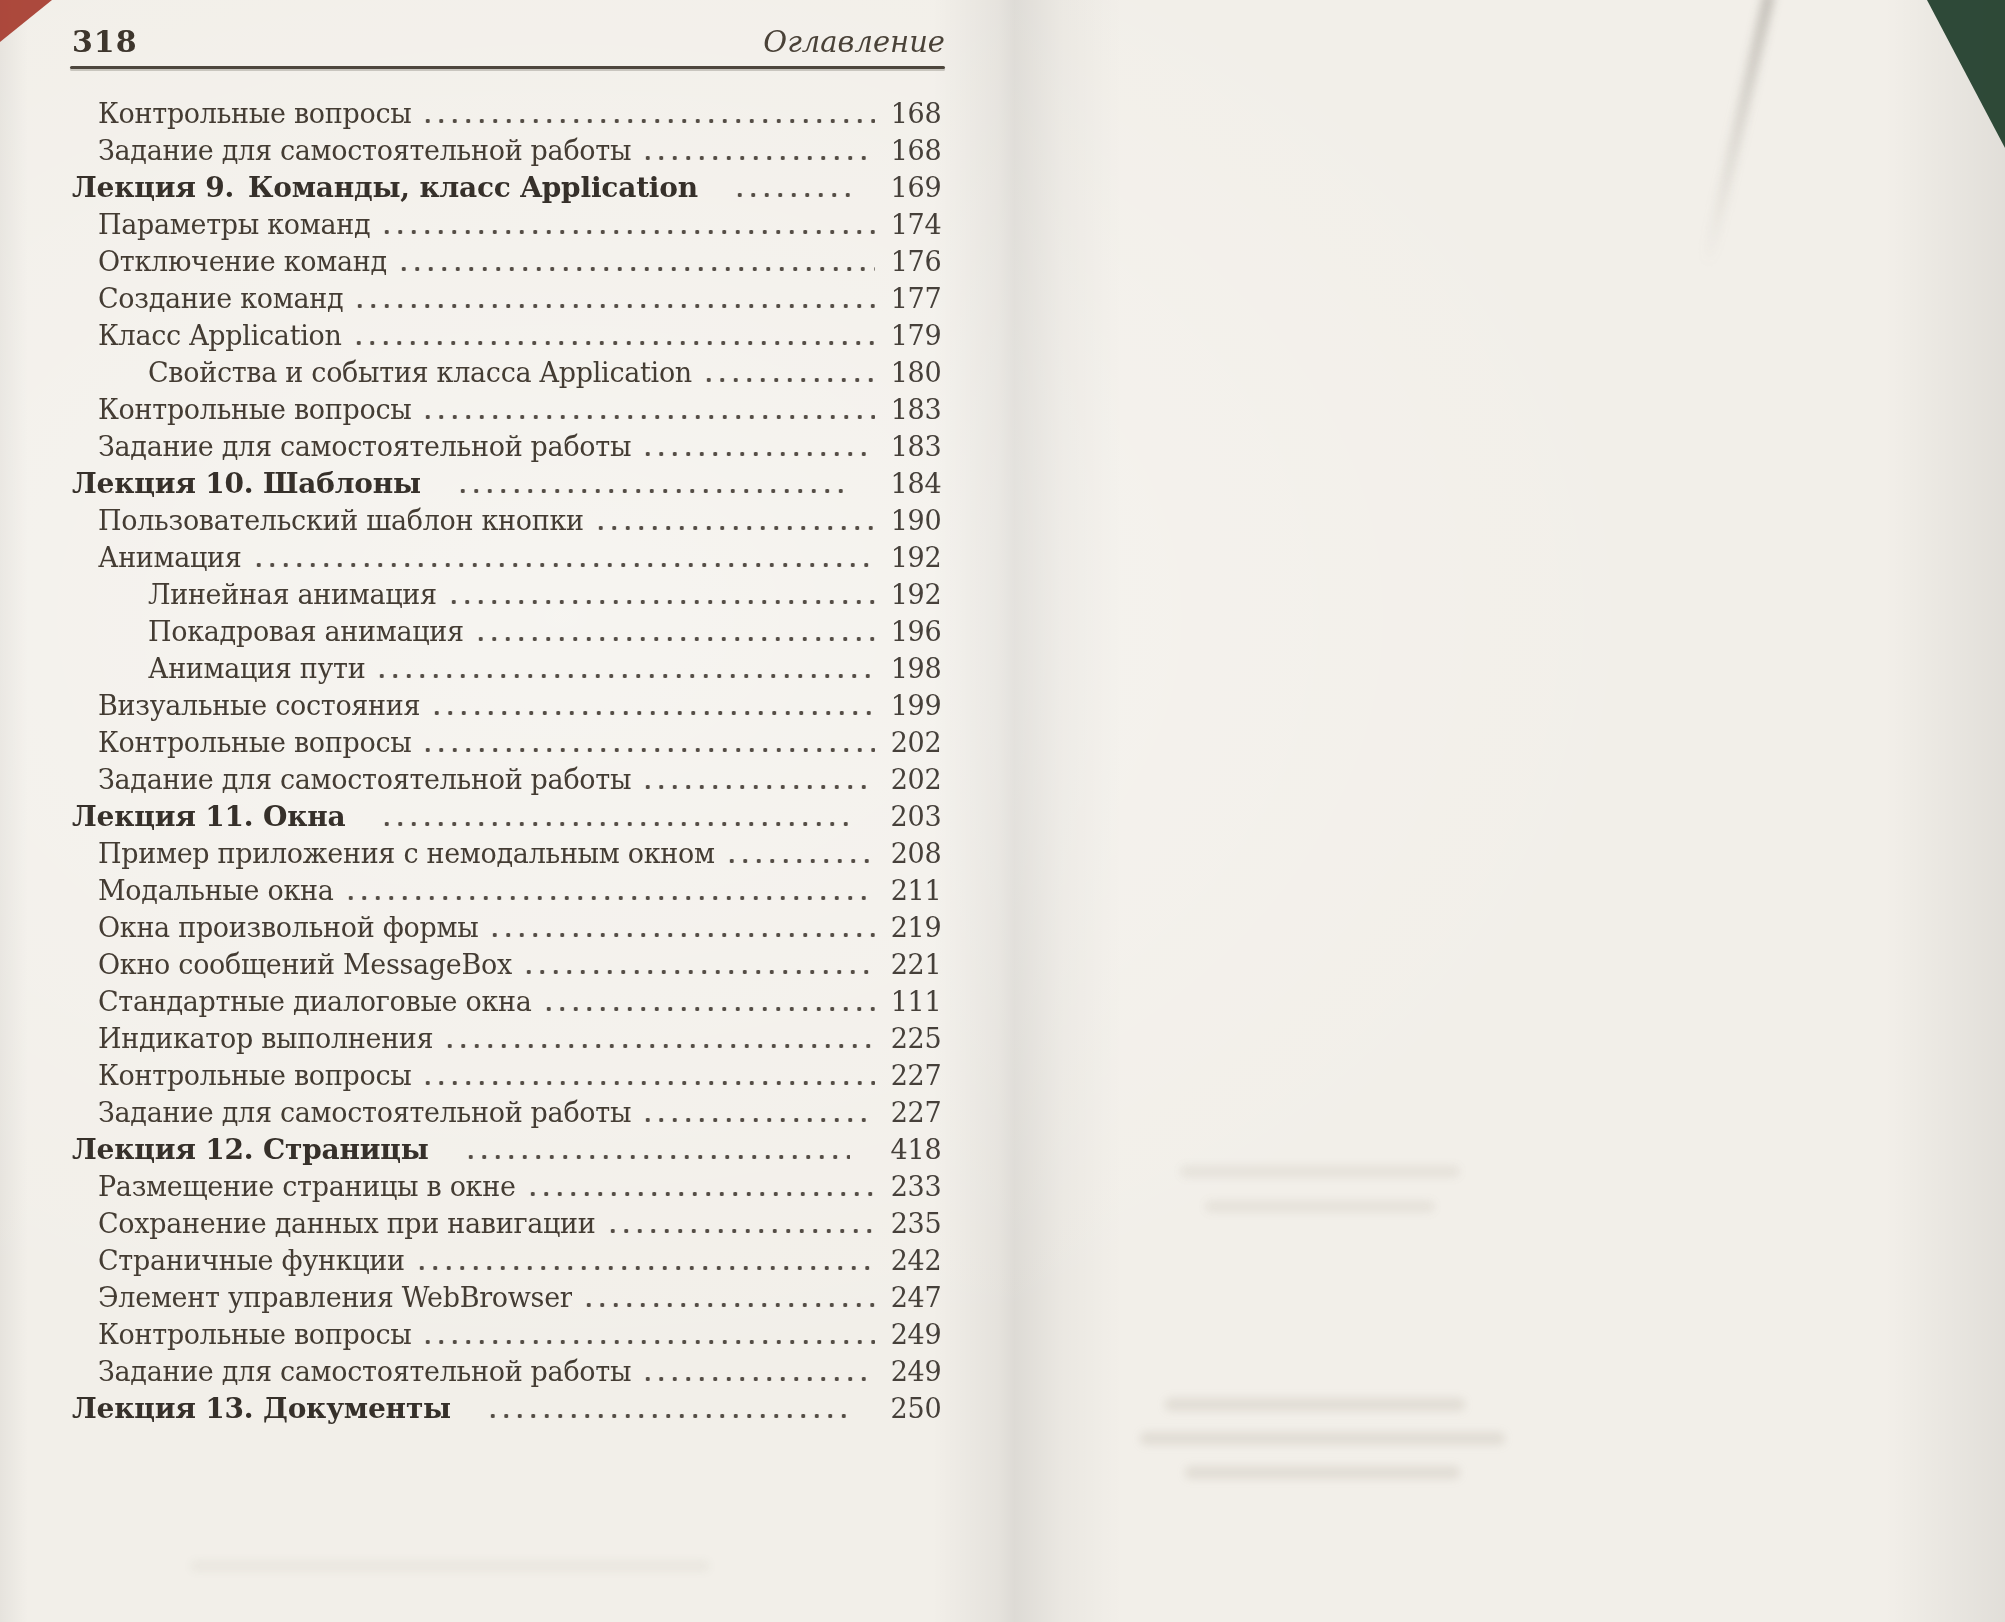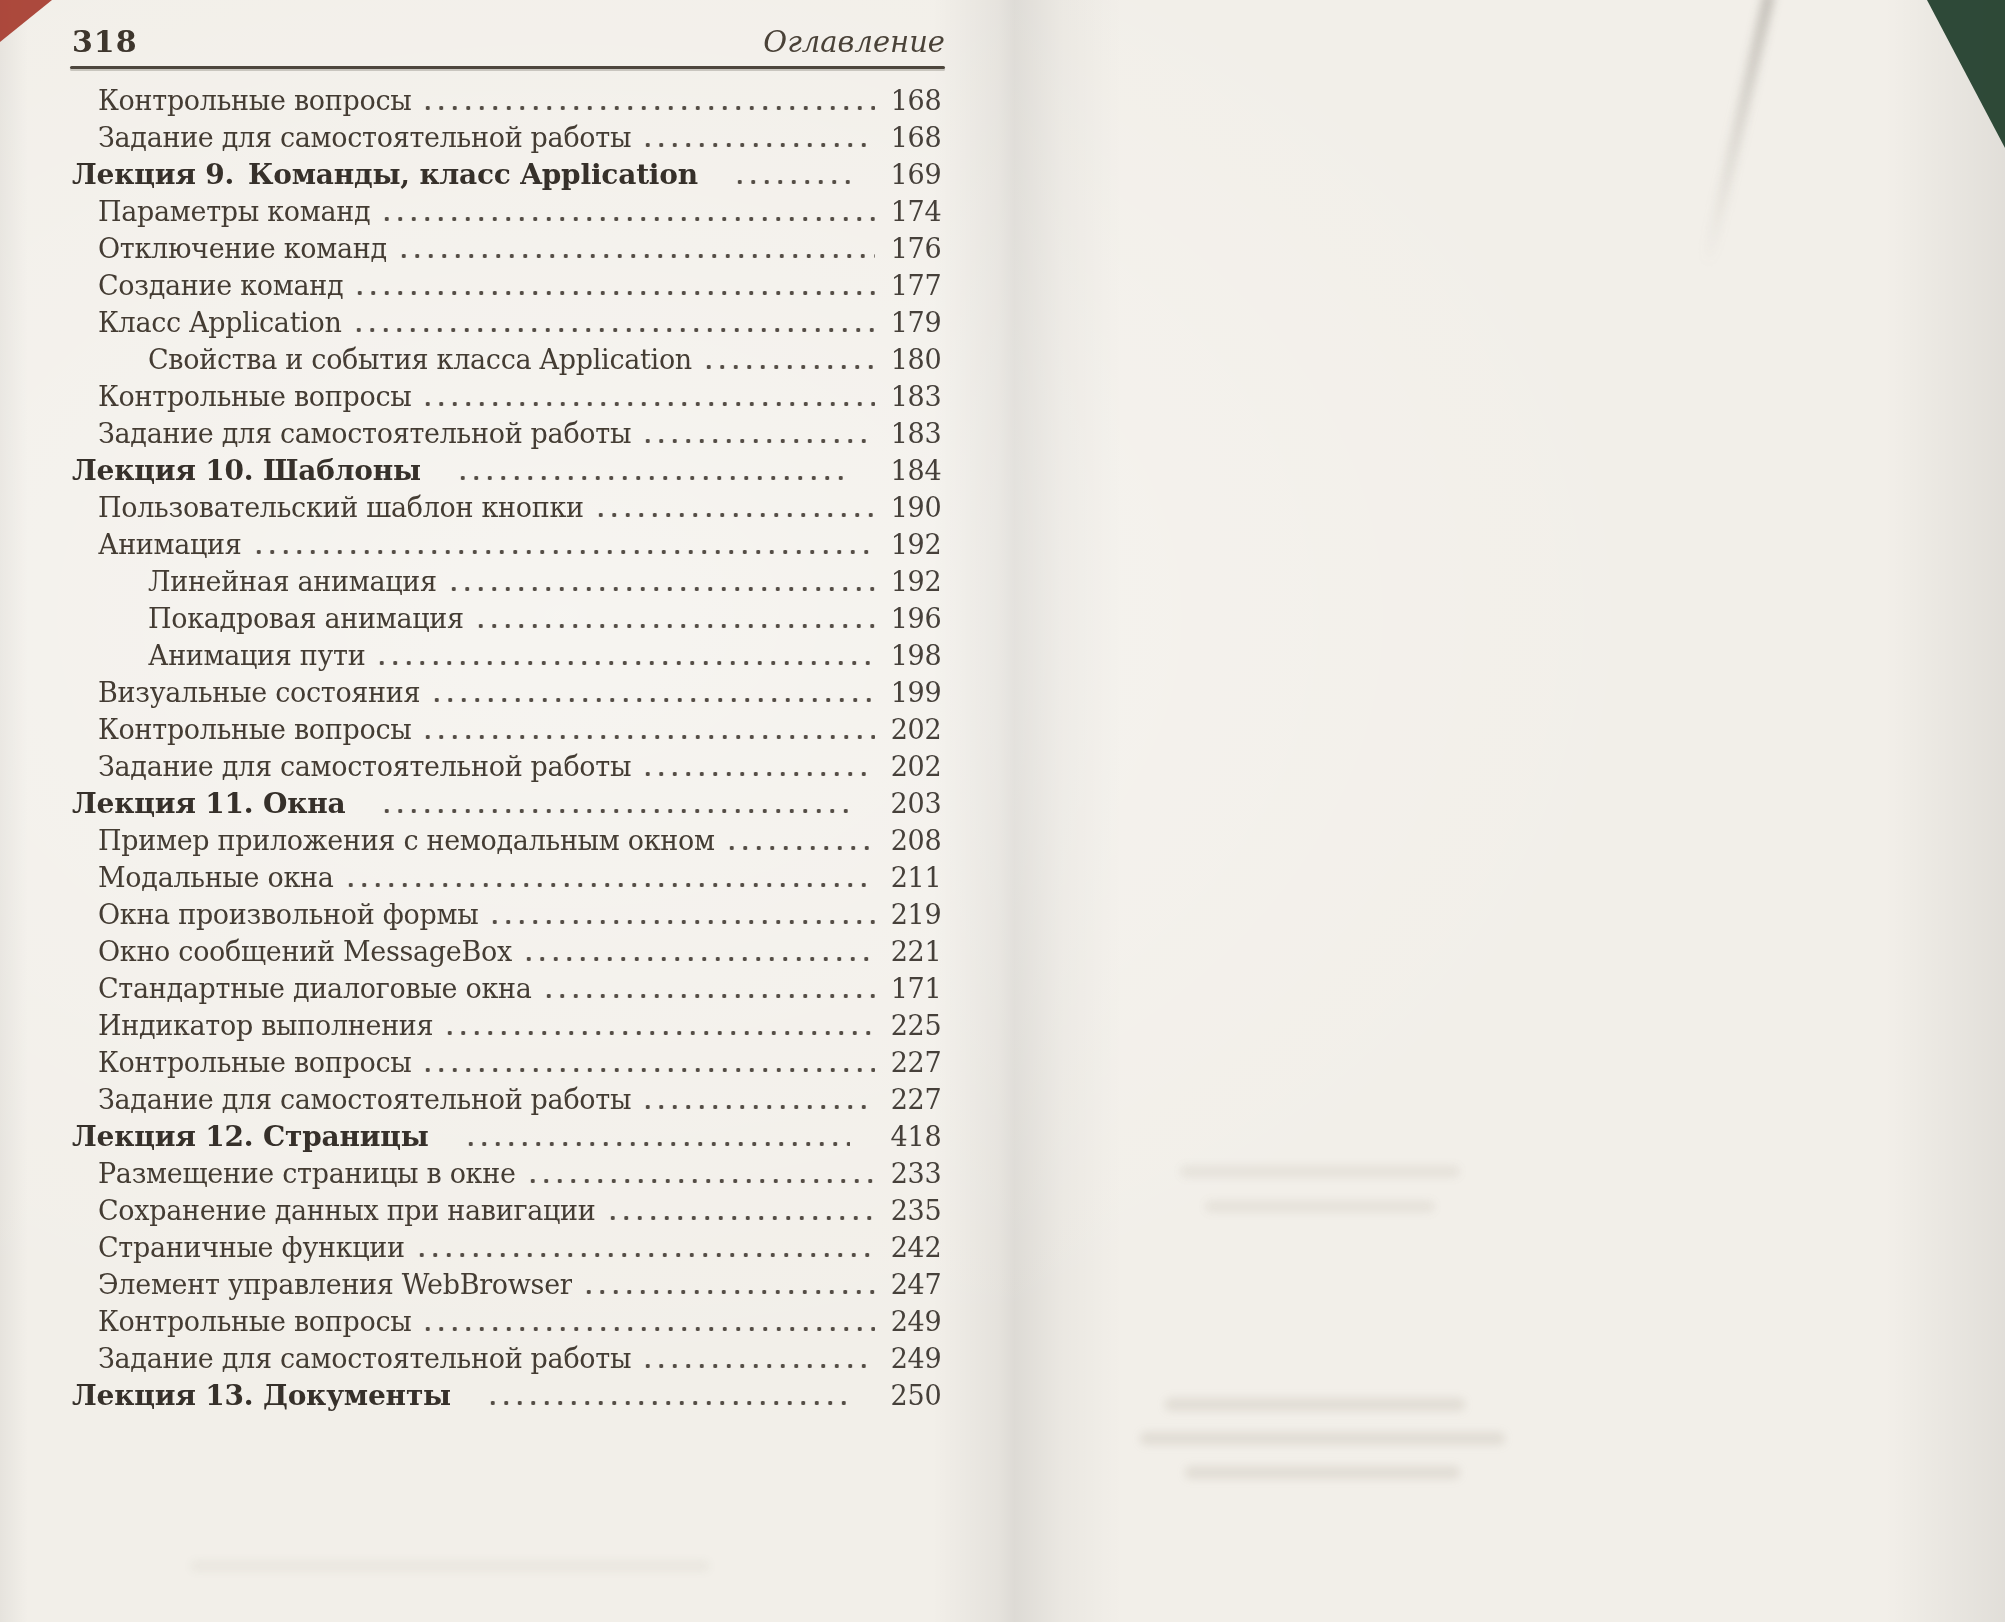--- a/index.html
+++ b/index.html
@@ -27,21 +27,21 @@
   
   .page-header{position:absolute;display:flex;justify-content:space-between;align-items:baseline;}
   .page-header.hl{left:72px;top:24px;width:873px;}
   .folio{font-size:30px;letter-spacing:1px;color:#3e362d;font-weight:bold;}
   .running-title{font-style:italic;font-size:29px;color:#4a4238;}
   .header-rule{position:absolute;height:3px;background:#4d463d;border-radius:2px;}
   .header-rule.rl{left:70px;top:66px;width:875px;box-shadow:0 2px 0 rgba(77,70,61,0.25);}
 
   
   .toc{position:absolute;}
-  .toc.tl{left:72px;top:82px;width:875px;}
+  .toc.tl{left:72px;top:95px;width:875px;}
   .toc-row{display:flex;align-items:baseline;height:37px;line-height:37px;font-size:27px;letter-spacing:-0.3px;}
   .toc-row.lvl1{padding-left:26px;}
   .toc-row.lvl2{padding-left:76px;}
   .toc-row.bold{font-weight:bold;font-size:28px;color:#36302a;letter-spacing:-0.2px;gap:25px;}
   .toc-title{flex:0 1 auto;min-width:0;white-space:nowrap;overflow:hidden;}
   .toc-title > span{white-space:nowrap;}
   .leader{
     flex:1 1 14px;min-width:14px;align-self:stretch;margin:0 10px 0 8px;
     background-image:radial-gradient(circle, rgba(62,54,46,0.88) 1.9px, rgba(62,54,46,0) 2.4px);
     background-size:13.5px 6px;background-repeat:repeat-x;
@@ -193,21 +193,21 @@
           <span class="toc-page">219</span>
         </div>
         <div class="toc-row lvl1">
           <span class="toc-title"><span>Окно сообщений MessageBox</span></span>
           <span class="leader"></span>
           <span class="toc-page">221</span>
         </div>
         <div class="toc-row lvl1">
           <span class="toc-title"><span>Стандартные диалоговые окна</span></span>
           <span class="leader"></span>
-          <span class="toc-page">171</span>
+          <span class="toc-page">111</span>
         </div>
         <div class="toc-row lvl1">
           <span class="toc-title"><span>Индикатор выполнения</span></span>
           <span class="leader"></span>
           <span class="toc-page">225</span>
         </div>
         <div class="toc-row lvl1">
           <span class="toc-title"><span>Контрольные вопросы</span></span>
           <span class="leader"></span>
           <span class="toc-page">227</span>

